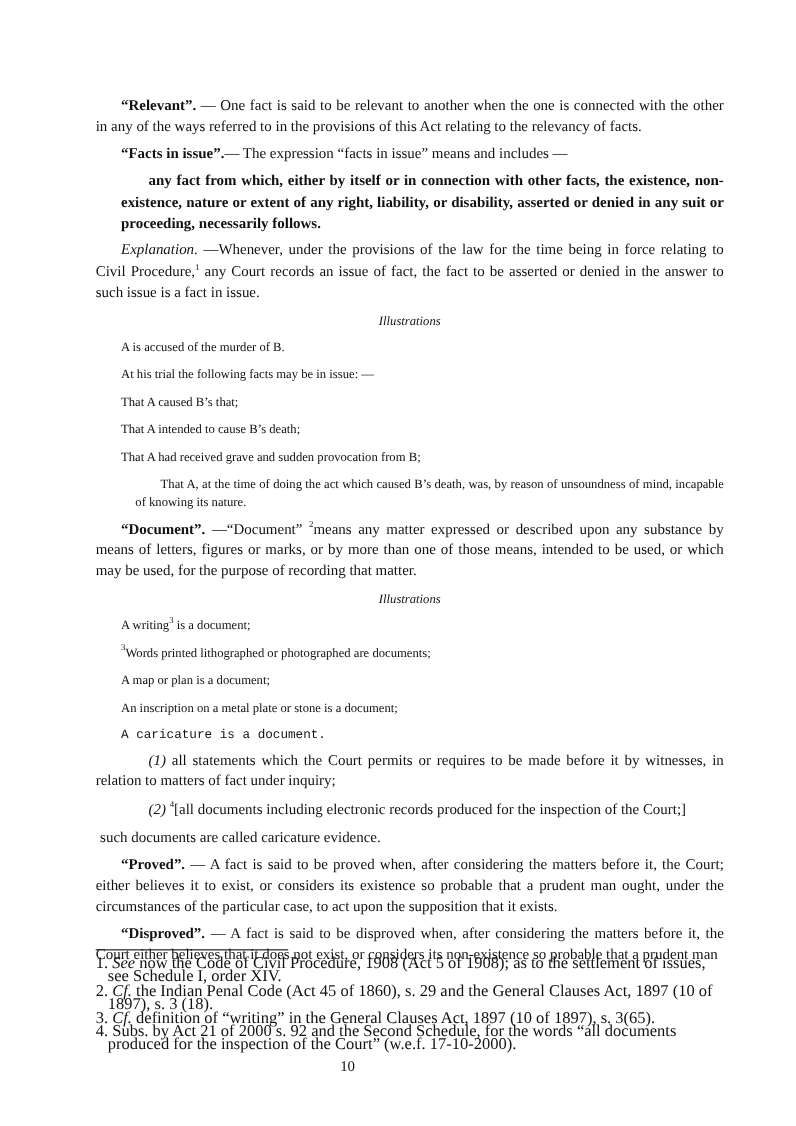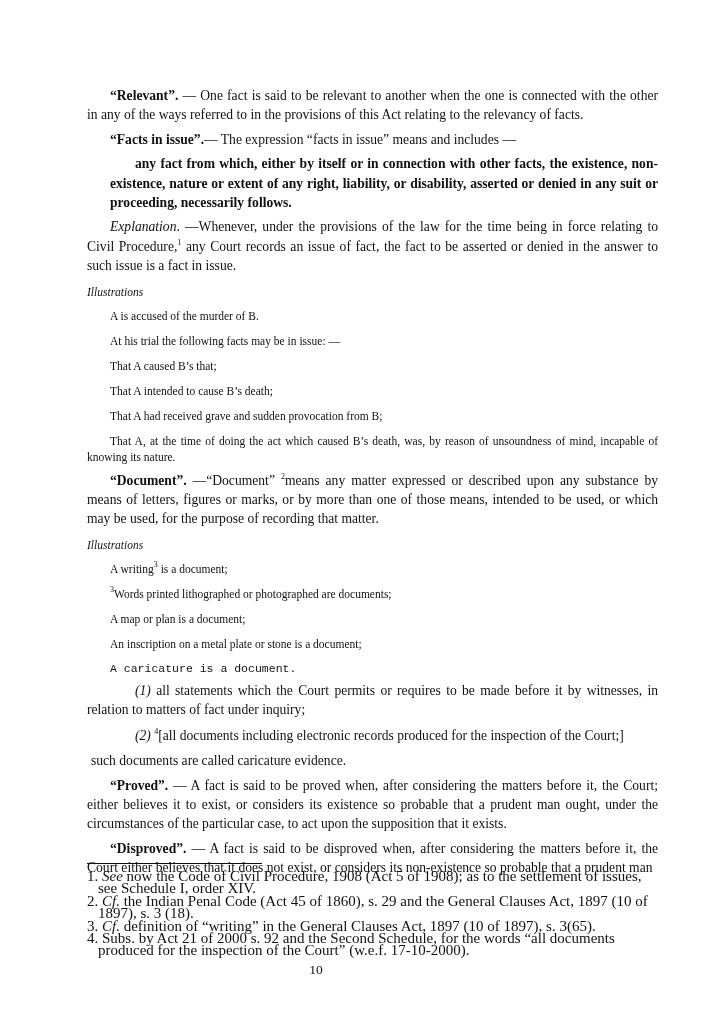--- a/index.html
+++ b/index.html
@@ -36,21 +36,21 @@
   .term { font-weight: bold; }
   .ital { font-style: italic; }
   sup {
     font-size: 8px;
     line-height: 0;
     vertical-align: 6px;
   }
   .illus-heading {
     font-style: italic;
     font-size: 11.5px;
-    text-align: left;
+    text-align: center;
     margin: 8px 0 8px 0;
     line-height: 16px;
   }
   .illus {
     font-size: 11.5px;
     line-height: 16px;
     margin: 0 0 9px 0;
     text-indent: 23px;
     text-align: justify;
   }
@@ -94,21 +94,21 @@
 
   <p class="p indent"><span class="ital">Explanation</span><span>. —Whenever, under the provisions of the law for the time being in force relating to Civil Procedure,</span><sup>1</sup><span> any Court records an issue of fact, the fact to be asserted or denied in the answer to such issue is a fact in issue.</span></p>
 
   <div class="illus-heading">Illustrations</div>
 
   <p class="illus">A is accused of the murder of B.</p>
   <p class="illus">At his trial the following facts may be in issue: —</p>
   <p class="illus">That A caused B’s that;</p>
   <p class="illus">That A intended to cause B’s death;</p>
   <p class="illus">That A had received grave and sudden provocation from B;</p>
-  <p class="illus" style="margin-bottom:6px;">That A, at the time of doing the act which caused B’s death, was, by reason of unsoundness of mind, incapable of knowing its nature.</p>
+  <p class="illus" style="margin-bottom:6px;margin-left:36px;">That A, at the time of doing the act which caused B’s death, was, by reason of unsoundness of mind, incapable of knowing its nature.</p>
 
   <p class="p indent"><span class="term">“Document”.</span><span> —“Document” </span><sup>2</sup><span>means any matter expressed or described upon any substance by means of letters, figures or marks, or by more than one of those means, intended to be used, or which may be used, for the purpose of recording that matter.</span></p>
 
   <div class="illus-heading">Illustrations</div>
 
   <p class="illus"><span>A writing</span><sup>3</sup><span> is a document;</span></p>
   <p class="illus"><sup>3</sup><span>Words printed lithographed or photographed are documents;</span></p>
   <p class="illus">A map or plan is a document;</p>
   <p class="illus">An inscription on a metal plate or stone is a document;</p>
   <p class="illus" style="margin-bottom:4px;font-family:Liberation Mono, monospace;">A caricature is a document.</p>

